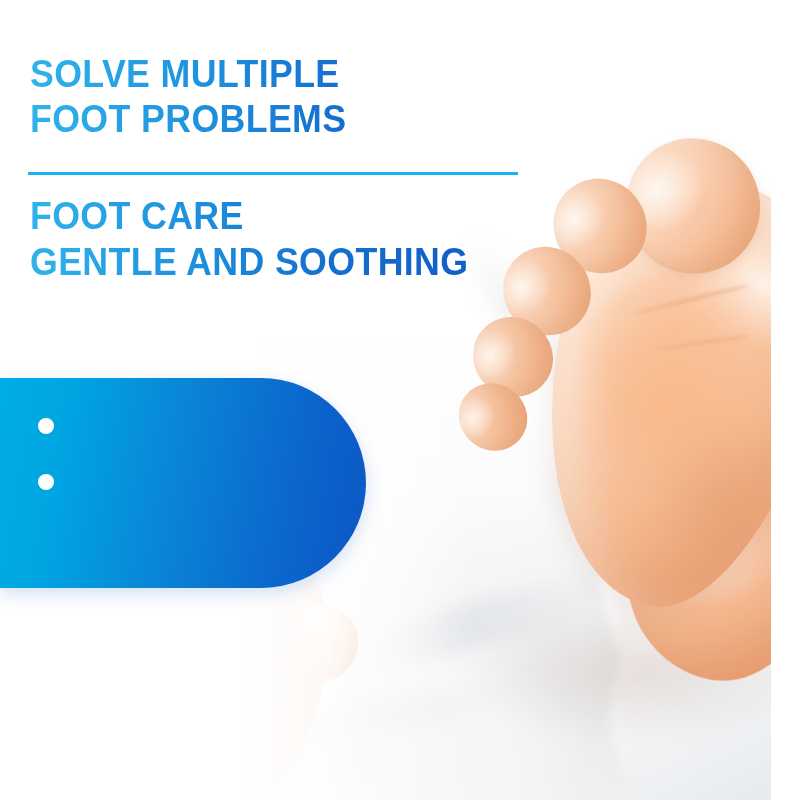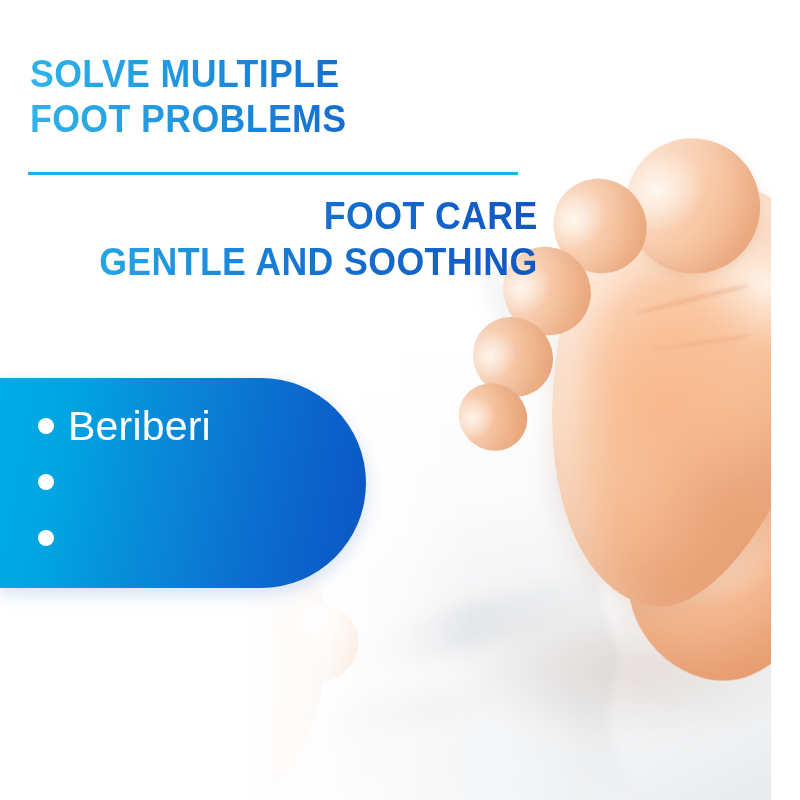--- a/index.html
+++ b/index.html
@@ -263,21 +263,21 @@
     -webkit-text-fill-color:transparent;
   }
 
   .rule {
     position:absolute; left:28px; top:172px;
     width:490px; height:3px;
     background:#17b4e9;
     z-index:6;
   }
 
-  .subhead-group { position:absolute; left:30px; top:193px; width:540px; z-index:6;text-align:right; }
+  .subhead-group { position:absolute; left:30px; top:193px; width:540px; z-index:6; }
   .subhead {
     font-size:38px;
     line-height:46px;
     font-weight:bold;
     letter-spacing:.4px;
     transform:scaleX(.94);
     transform-origin:left center;
     white-space:nowrap;
     background:linear-gradient(90deg, #2fb3ea 0%, #1e93de 30%, #1570d0 58%, #1156c3 100%);
     -webkit-background-clip:text;
@@ -378,24 +378,20 @@
 
   <div class="subhead-group">
     <div class="subhead">FOOT CARE</div>
     <div class="subhead">GENTLE AND SOOTHING</div>
   </div>
 
   <div class="badge">
     <ul class="badge-list">
       <li class="badge-item">
         <span class="bullet-dot"></span>
-        <span>Beriberi</span>
-      </li>
-      <li class="badge-item">
-        <span class="bullet-dot"></span>
       </li>
       <li class="badge-item">
         <span class="bullet-dot"></span>
       </li>
     </ul>
   </div>
 
 </div>
 
 </body></html>

